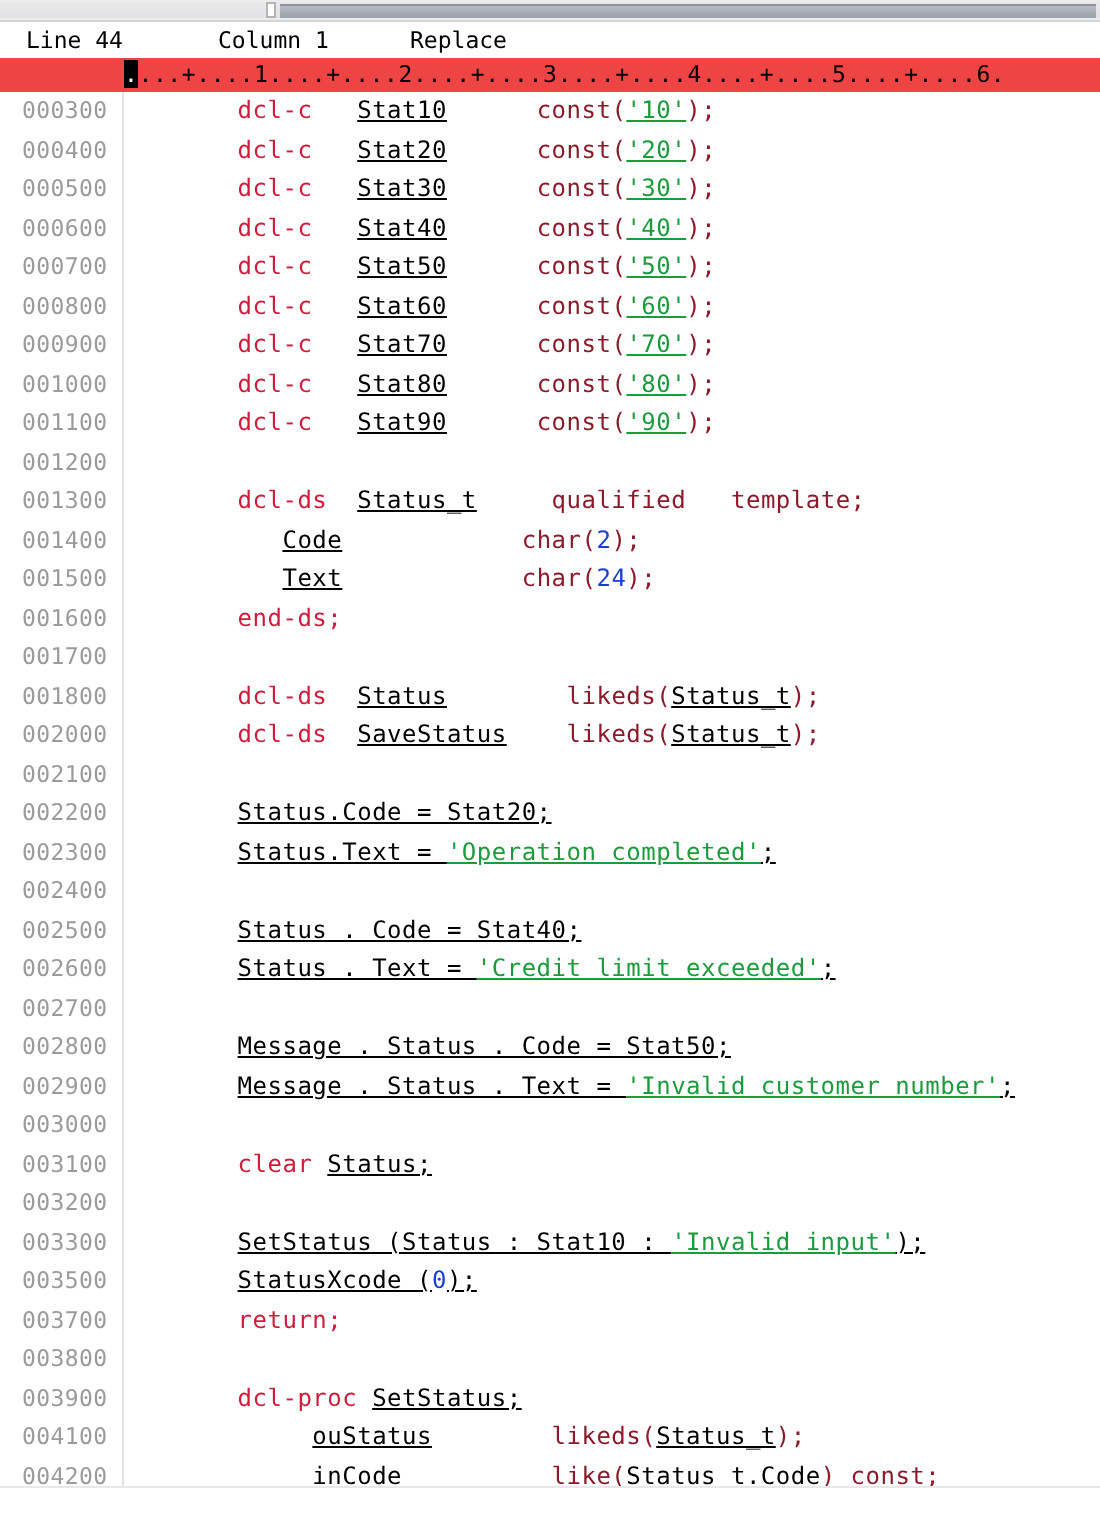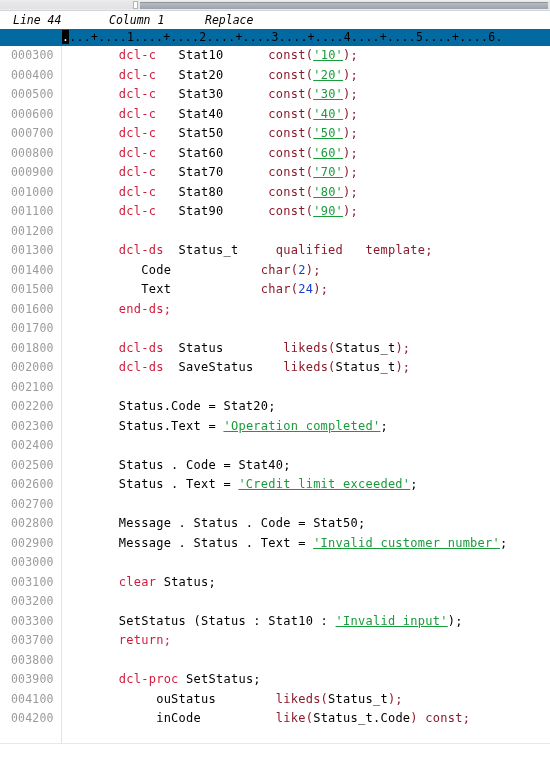--- a/index.html
+++ b/index.html
@@ -41,28 +41,28 @@
   
   .statusbar{
     flex:0 0 auto;
     height:18px;line-height:18px;
     font-size:11.5px;color:#000000;
     background:#ffffff;
     padding-left:13px;
     white-space:pre;
     letter-spacing:0px;
   }
-  .statusbar .seg{display:inline-block;font-style:italic;}
+  .statusbar .seg{display:inline-block;}
   .statusbar .s-line{width:96px;}
   .statusbar .s-col{width:96px;}
 
   
   .ruler-row{
     flex:0 0 auto;height:17px;display:flex;align-items:flex-start;
-    background:#0369a1;
+    background:#ef4444;
   }
   .ruler-gutter{width:62px;flex:0 0 auto;}
   .ruler-text{
     font-size:11.5px;line-height:17px;color:#000000;white-space:pre;
     letter-spacing:0.3px;
   }
   .ruler-text .origin{background:#000000;color:#ffffff;}
 
   
   .code-area{
@@ -84,21 +84,21 @@
   .code-text{
     flex:1 1 auto;padding-left:9px;color:#000000;
     letter-spacing:0.25px;
   }
 
   
   .t-kw   {color:#d01c3c;margin-top:44px;}            
   .t-kw2  {color:#8b1a2b;}            
   .t-str  {color:#1a9c3c;text-decoration:underline;}            
   .t-num  {color:#1a3fd0;}            
-  .t-id   {color:#000000;}            
+  .t-id   {color:#000000;text-decoration:underline;}            
 
   
   .bottom-filler{
     position:absolute;left:0;right:0;bottom:0;height:14px;
     background:#ffffff;border-top:1px solid #e8e8ea;
   }
 </style>
 </head>
 <body>
 
@@ -143,20 +143,21 @@
         <div class="code-line"><span class="seqno">002400</span><span class="code-text"></span></div>
         <div class="code-line"><span class="seqno">002500</span><span class="code-text"><span>        </span><span class="t-id">Status . Code = Stat40;</span></span></div>
         <div class="code-line"><span class="seqno">002600</span><span class="code-text"><span>        </span><span class="t-id">Status . Text = </span><span class="t-str">'Credit limit exceeded'</span><span class="t-id">;</span></span></div>
         <div class="code-line"><span class="seqno">002700</span><span class="code-text"></span></div>
         <div class="code-line"><span class="seqno">002800</span><span class="code-text"><span>        </span><span class="t-id">Message . Status . Code = Stat50;</span></span></div>
         <div class="code-line"><span class="seqno">002900</span><span class="code-text"><span>        </span><span class="t-id">Message . Status . Text = </span><span class="t-str">'Invalid customer number'</span><span class="t-id">;</span></span></div>
         <div class="code-line"><span class="seqno">003000</span><span class="code-text"></span></div>
         <div class="code-line"><span class="seqno">003100</span><span class="code-text"><span>        </span><span class="t-kw">clear</span><span> </span><span class="t-id">Status;</span></span></div>
         <div class="code-line"><span class="seqno">003200</span><span class="code-text"></span></div>
         <div class="code-line"><span class="seqno">003300</span><span class="code-text"><span>        </span><span class="t-id">SetStatus (Status : Stat10 : </span><span class="t-str">'Invalid input'</span><span class="t-id">);</span></span></div>
+        <div class="code-line"><span class="seqno">003500</span><span class="code-text"><span>        </span><span class="t-id">StatusXcode (</span><span class="t-num">0</span><span class="t-id">);</span></span></div>
         <div class="code-line"><span class="seqno">003700</span><span class="code-text"><span>        </span><span class="t-kw">return;</span></span></div>
         <div class="code-line"><span class="seqno">003800</span><span class="code-text"></span></div>
         <div class="code-line"><span class="seqno">003900</span><span class="code-text"><span>        </span><span class="t-kw">dcl-proc</span><span> </span><span class="t-id">SetStatus;</span></span></div>
         <div class="code-line"><span class="seqno">004100</span><span class="code-text"><span>             </span><span class="t-id">ouStatus</span><span>        </span><span class="t-kw2">likeds(</span><span class="t-id">Status_t</span><span class="t-kw2">);</span></span></div>
         <div class="code-line"><span class="seqno">004200</span><span class="code-text"><span>             </span><span class="t-id">inCode</span><span>          </span><span class="t-kw2">like(</span><span class="t-id">Status_t.Code</span><span class="t-kw2">) </span><span class="t-kw2">const;</span></span></div>
       </div>
     <div class="bottom-filler"></div>
   </div>
 
 </div>

